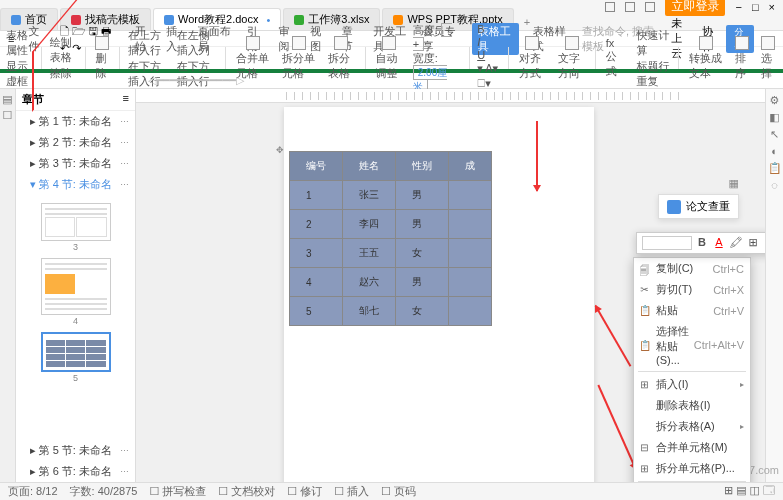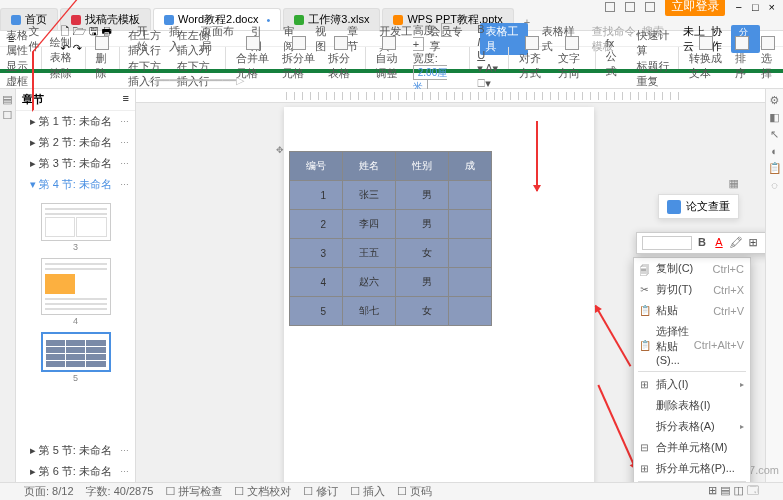--- a/index.html
+++ b/index.html
@@ -15,21 +15,21 @@
 .tab-icon{width:10px;height:10px;display:inline-block;border-radius:2px}
 .icon-home{background:#4a90e2}
 .icon-red{background:#d34}
 .icon-blue{background:#4a90e2}
 .icon-green{background:#3a3}
 .icon-orange{background:#f80}
 .tab-plus{padding:2px 8px;color:#888}
 .menubar{height:16px;display:flex;align-items:center;padding:0 8px;gap:14px;font-size:10px;border-bottom:1px solid #eee}
 .menu-item{color:#555}
 .menu-item.active{color:#fff;background:#4a90e2;padding:1px 6px;border-radius:2px}
-.corner-btns{margin-left:auto;display:flex;gap:4px;align-items:center}
+.corner-btns{margin-left:auto;display:flex;gap:10px;align-items:center}
 .share-btn{background:#4a90e2;color:#fff;padding:1px 8px;border-radius:2px;font-size:9px}
 .ribbon{height:26px;display:flex;align-items:center;padding:2px 6px;gap:8px;border-bottom:4px solid #15803d}
 .ribbon-grp{display:flex;flex-direction:column;align-items:center;gap:1px;font-size:9px;color:#555;padding:0 2px}
 .ribbon-ic{width:14px;height:14px;border:1px solid #999;background:#f8f8f8}
 .ribbon-sep{width:1px;height:22px;background:#ddd}
 .num-input{border:1px solid #aaa;padding:1px 4px;font-size:10px;width:48px;color:#4a90e2}
 .ribbon-small{display:flex;flex-direction:column;gap:1px;font-size:9px;color:#555}
 .sub-toolbar{height:16px;display:flex;align-items:center;padding:2px 8px;gap:6px;border-bottom:1px solid #ddd;font-size:10px;color:#555}
 .body-area{display:flex;height:393px}
 .left-rail{width:16px;background:#f0f0f0;display:flex;flex-direction:column;align-items:center;gap:4px;padding-top:4px;border-right:1px solid #ddd}
@@ -45,35 +45,35 @@
 .thumb-num{text-align:center;font-size:9px;color:#888;margin-bottom:6px}
 .thl{height:2px;background:#ddd;margin:1px 0}
 .thimg{width:30px;height:20px;background:#fcb040;margin:2px 0}
 .thtable{display:grid;grid-template-columns:repeat(3,1fr);gap:1px;margin-top:3px}
 .thcell{height:6px;background:#7a8aa8}
 .doc-area{flex:1;background:#f0f0f0;position:relative;overflow:hidden}
 .ruler-h{height:14px;background:#fff;border-bottom:1px solid #ddd;position:relative}
 .ruler-h::after{content:"";position:absolute;left:150px;right:80px;top:3px;height:8px;background:repeating-linear-gradient(90deg,#ccc 0,#ccc 1px,transparent 1px,transparent 8px)}
 .page{position:absolute;left:148px;top:18px;width:310px;height:380px;background:#fff;box-shadow:0 2px 6px rgba(0,0,0,.15)}
 .tbl{position:absolute;left:5px;top:44px;border-collapse:collapse}
-.tbl th,.tbl td{border:1px solid #888;padding:7px 16px;font-size:10px;text-align:right}
+.tbl th,.tbl td{border:1px solid #888;padding:7px 16px;font-size:10px;text-align:left}
 .tbl th{background:#7a8aa8;color:#fff;font-weight:normal}
 .tbl td{background:#8a9abc;color:#333}
 .mini-toolbar{position:absolute;left:500px;top:143px;background:#fff;border:1px solid #ccc;box-shadow:0 2px 8px rgba(0,0,0,.2);padding:3px 5px;display:flex;gap:3px;align-items:center;z-index:10}
 .mt-btn{width:14px;height:14px;font-size:11px;text-align:center;color:#555}
 .ctx-menu{position:absolute;left:497px;top:168px;width:118px;background:#fff;border:1px solid #ccc;box-shadow:0 3px 10px rgba(0,0,0,.25);z-index:9;font-size:10px}
 .ctx-item{padding:3px 6px 3px 22px;display:flex;justify-content:space-between;align-items:center;color:#444;position:relative}
 .ctx-ic{position:absolute;left:5px;width:11px;height:11px;font-size:10px;color:#666;text-align:center}
 .ctx-sep{height:1px;background:#ddd;margin:2px 4px}
 .ctx-arrow{color:#888;font-size:8px}
 .ctx-shortcut{color:#999;font-size:11px}
 .right-rail{width:18px;background:#f8f8f8;border-left:1px solid #ddd;display:flex;flex-direction:column;align-items:center;gap:5px;padding-top:5px}
 .float-panel{position:absolute;right:26px;top:105px;background:#fff;border:1px solid #ddd;box-shadow:0 2px 6px rgba(0,0,0,.1);padding:4px 8px;display:flex;gap:5px;align-items:center;font-size:10px}
 .float-ic{width:14px;height:14px;background:#4a90e2;border-radius:2px}
-.statusbar{position:absolute;bottom:0;left:0;right:0;height:18px;background:#f5f5f5;border-top:1px solid #ddd;display:flex;align-items:center;padding:0 24px;gap:12px;font-size:10px;color:#666}
+.statusbar{position:absolute;bottom:0;left:0;right:0;height:18px;background:#f5f5f5;border-top:1px solid #ddd;display:flex;align-items:center;padding:0 8px;gap:12px;font-size:10px;color:#666}
 .statusbar .right{margin-left:auto;display:flex;gap:8px;align-items:center}
 .arrow-red{position:absolute;background:#e33;z-index:5;pointer-events:none}
 .ar1{left:32px;top:52px;width:50px;height:60px;background:none;border-left:2px solid #e33;border-top:2px solid #e33;transform:skewY(-50deg);transform-origin:top left}
 .ar2{left:400px;top:32px;width:2px;height:70px}
 .ar2::after{content:"";position:absolute;bottom:-5px;left:-3px;border:4px solid transparent;border-top:7px solid #e33}
 .ar3{left:476px;top:212px;width:2px;height:70px;transform:rotate(-30deg)}
 .ar3::before{content:"";position:absolute;top:-5px;left:-3px;border:4px solid transparent;border-bottom:7px solid #e33}
 .ar4{left:480px;top:292px;width:2px;height:92px;transform:rotate(-24deg)}
 .ar4::after{content:"";position:absolute;bottom:-5px;left:-3px;border:4px solid transparent;border-top:7px solid #e33}
 .watermark{position:absolute;right:4px;bottom:22px;font-size:10px;color:#aaa}

